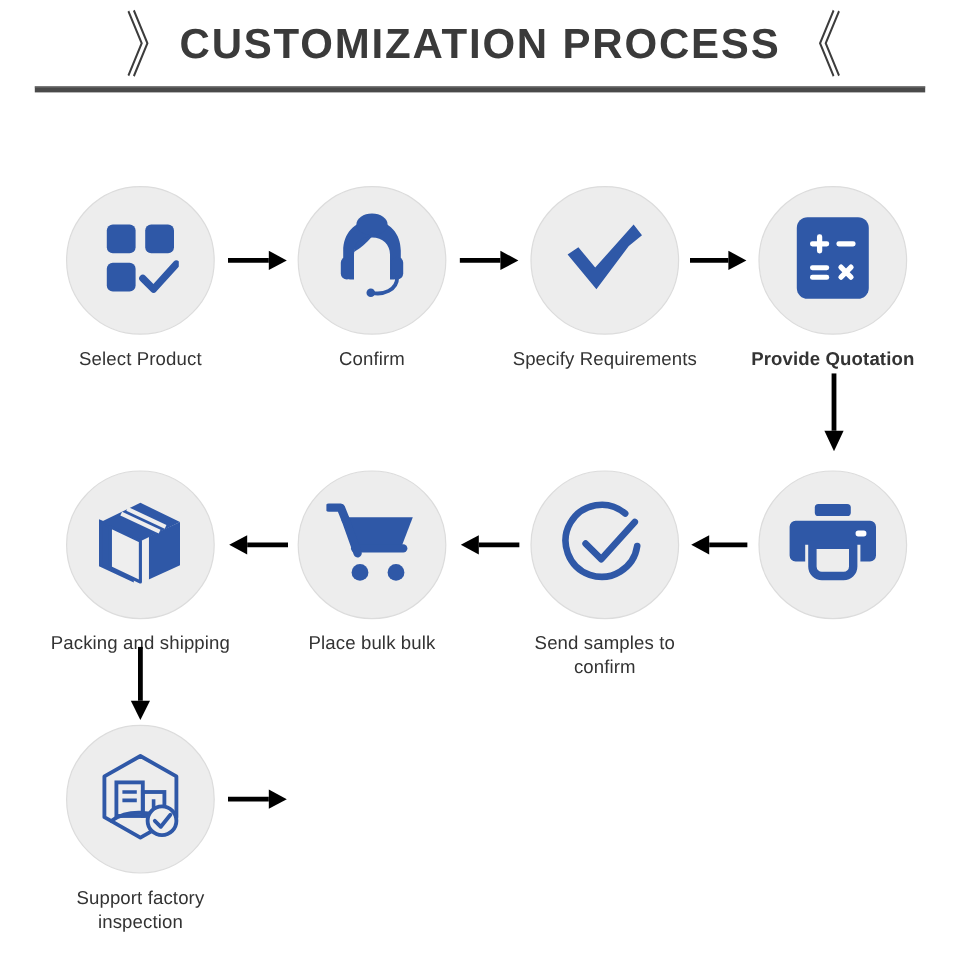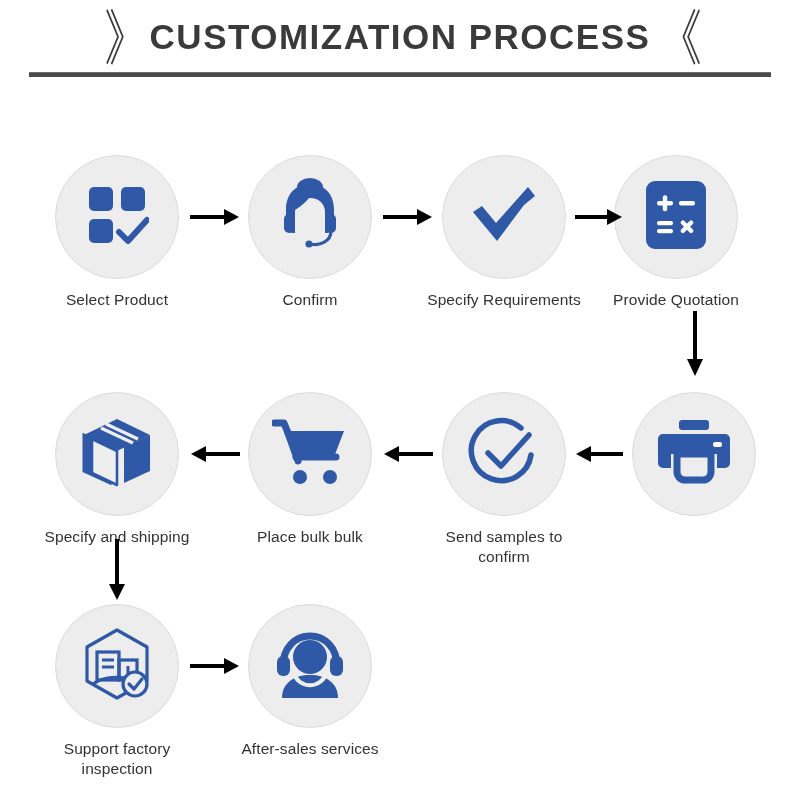--- a/index.html
+++ b/index.html
@@ -148,21 +148,21 @@
     <div class="circle">
       <span>
         <svg width="72" height="72" viewBox="0 0 72 72">
           <path d="M5 33 L14 27 L28 44 L60 8 L67 17 L56 26 L29 62 Z" fill="#2f58a7"></path>
         </svg>
       </span>
     </div>
     <div class="node-label">Specify Requirements</div>
   </div>
 
-  <div class="node" style="left:591px; top:78px;">
+  <div class="node" style="left:609px; top:78px;font-weight:bold;">
     <div class="circle">
       <span>
         <svg width="64" height="72" viewBox="0 0 64 72">
           <rect x="2" y="2" width="60" height="68" rx="9" fill="#2f58a7"></rect>
 
           <rect x="13" y="22" width="16" height="4.4" rx="2" fill="#ffffff"></rect>
           <rect x="18.8" y="16.2" width="4.4" height="16" rx="2" fill="#ffffff"></rect>
 
           <rect x="35" y="22" width="16" height="4.4" rx="2" fill="#ffffff"></rect>
 
@@ -235,56 +235,41 @@
 
           <path d="M26 9 L58 24" stroke="#eeeeee" stroke-width="3.4" fill="none"></path>
           <path d="M21 13 L53 28" stroke="#eeeeee" stroke-width="3.4" fill="none"></path>
 
           <path d="M4 20 L37 36 L37 72 L4 56 Z" fill="#eeeeee" opacity="0"></path>
           <path d="M12 24 L37 36 L37 70 L12 58 Z" fill="#eeeeee"></path>
           <path d="M12 24 L37 36 L37 70 L12 58 Z" fill="none" stroke="#2f58a7" stroke-width="2.6" stroke-linejoin="round"></path>
         </svg>
       </span>
     </div>
-    <div class="node-label">Specify and shipping</div>
+    <div class="node-label">Packing and shipping</div>
   </div>
 
   <div class="node" style="left:32px; top:527px;">
     <div class="circle">
       <span>
         <svg width="76" height="76" viewBox="0 0 76 76">
           <path d="M38 4 L68 21 L68 55 L38 72 L8 55 L8 21 Z" fill="none" stroke="#2f58a7" stroke-width="3.2" stroke-linejoin="round"></path>
           <rect x="18" y="26" width="22" height="28" fill="none" stroke="#2f58a7" stroke-width="3.2"></rect>
           <path d="M23 34 h12 M23 41 h12" stroke="#2f58a7" stroke-width="3" fill="none"></path>
           <rect x="40" y="34" width="18" height="20" fill="none" stroke="#2f58a7" stroke-width="3.2"></rect>
           <path d="M49 40 v9" stroke="#2f58a7" stroke-width="3" fill="none"></path>
           <path d="M14 58 C28 48 48 50 62 58" fill="none" stroke="#2f58a7" stroke-width="3.2" stroke-linecap="round"></path>
           <circle cx="56" cy="58" r="12" fill="#ededed" stroke="#2f58a7" stroke-width="3.2"></circle>
           <path d="M50 58 L55 63 L63 53" fill="none" stroke="#2f58a7" stroke-width="3.2" stroke-linecap="round" stroke-linejoin="round"></path>
         </svg>
       </span>
     </div>
     <div class="node-label">Support factory inspection</div>
   </div>
 
-  <div class="node" style="left:225px; top:527px;">
-    <div class="circle">
-      <span>
-        <svg width="76" height="68" viewBox="0 0 76 68">
-          <path d="M11 36 C11 18 23 6 38 6 C53 6 65 18 65 36" fill="none" stroke="#2f58a7" stroke-width="7" stroke-linecap="round"></path>
-          <rect x="5" y="26" width="13" height="20" rx="6" fill="#2f58a7"></rect>
-          <rect x="58" y="26" width="13" height="20" rx="6" fill="#2f58a7"></rect>
-          <circle cx="38" cy="27" r="17" fill="#2f58a7"></circle>
-          <path d="M10 68 C10 53 22 45 38 45 C54 45 66 53 66 68 Z" fill="#2f58a7"></path>
-          <path d="M22 44 A17 17 0 0 0 54 44" fill="none" stroke="#ededed" stroke-width="4"></path>
-        </svg>
-      </span>
-    </div>
-    <div class="node-label">After-sales services</div>
-  </div>
 
   <div class="arrow" style="left:190px; top:128px;">
     <svg width="50" height="24" viewBox="0 0 50 24">
       <path d="M0 12 h34" stroke="#000" stroke-width="4"></path>
       <path d="M34 4 L49 12 L34 20 Z" fill="#000"></path>
     </svg>
   </div>
 
   <div class="arrow" style="left:383px; top:128px;">
     <svg width="50" height="24" viewBox="0 0 50 24">

